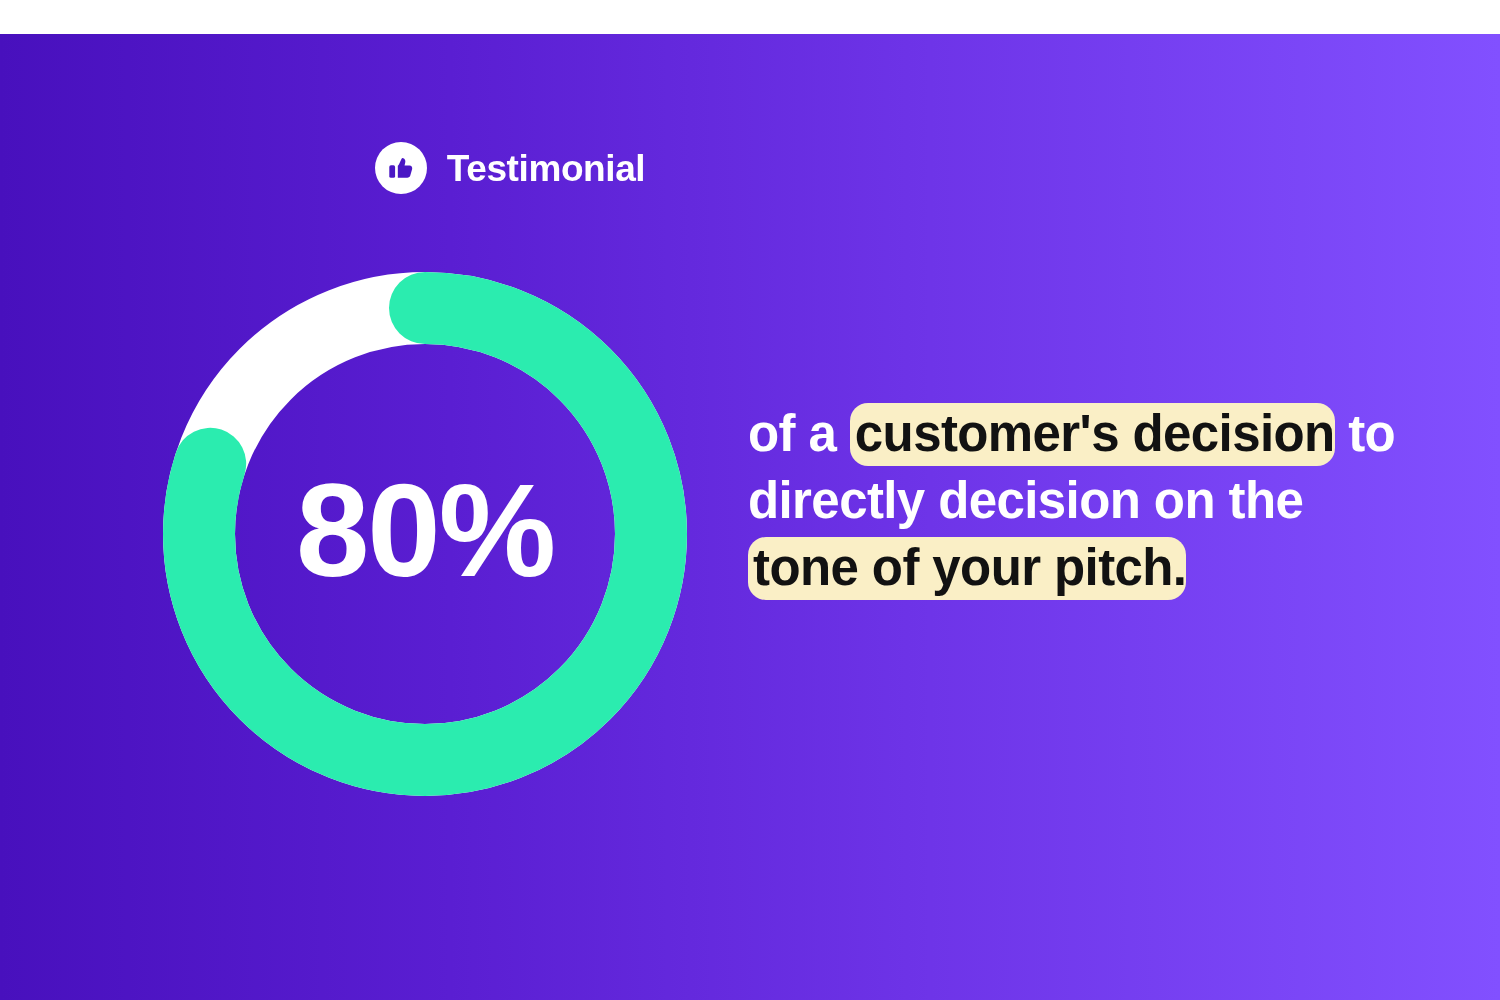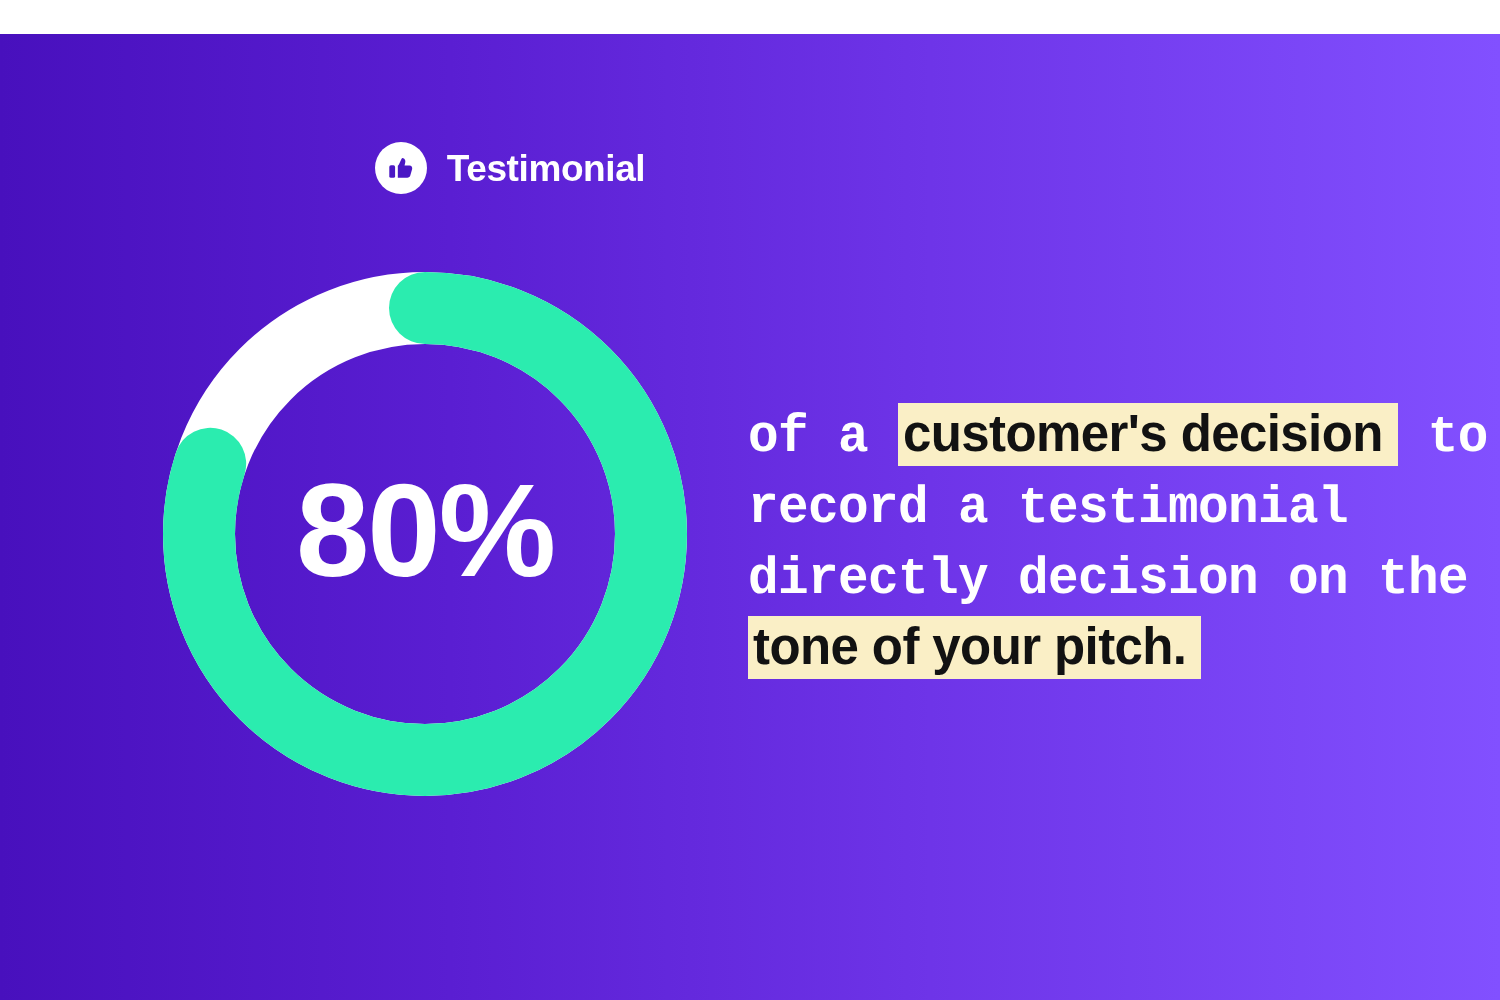--- a/index.html
+++ b/index.html
@@ -97,25 +97,26 @@
     font-size: 51px;
     font-weight: bold;
     line-height: 67px;
     color: #ffffff;
     letter-spacing: -0.6px;
     white-space: nowrap;
   }
   .hl {
     background: #faefc6;
     color: #121212;
-    padding: 2px 15px 4px 5px;
+    padding: 2px 0 4px 5px;
     box-decoration-break: clone;
+    border-radius: 18px;
     -webkit-box-decoration-break: clone;
   }
-  .plain { color: #ffffff; font-family: Liberation Mono, monospace; }
+  .plain { color: #ffffff; }
 </style>
 </head>
 <body>
 
 <div id="stage">
 
   <div id="header">
     <span id="badge-circle">
       <svg width="30" height="30" viewBox="0 0 32 32" aria-hidden="true">
         <rect x="3.5" y="13" width="6.2" height="13.5" rx="1.8" fill="#4a17c4"></rect>
@@ -131,18 +132,17 @@
 
       <circle cx="262" cy="262" r="226" fill="none" stroke="#ffffff" stroke-width="72"></circle>
 
       <circle id="donut-arc" cx="262" cy="262" r="226" fill="none" stroke="#2becaf" stroke-width="72" stroke-linecap="round" transform="rotate(-90 262 262)" stroke-dasharray="1135.9999035380692 1419.9998794225864"></circle>
     </svg>
     <div id="donut-value">80%</div>
   </div>
 
   <div id="statement">
     <div class="stmt-line"><span class="plain">of a </span><span class="hl">customer's decision</span><span class="plain"> to</span></div>
-    <div class="stmt-line"><span class="plain">record a testimonial</span></div>
     <div class="stmt-line"><span class="plain">directly decision on the</span></div>
     <div class="stmt-line"><span class="hl">tone of your pitch.</span></div>
   </div>
 
 </div>
 
 </body></html>

